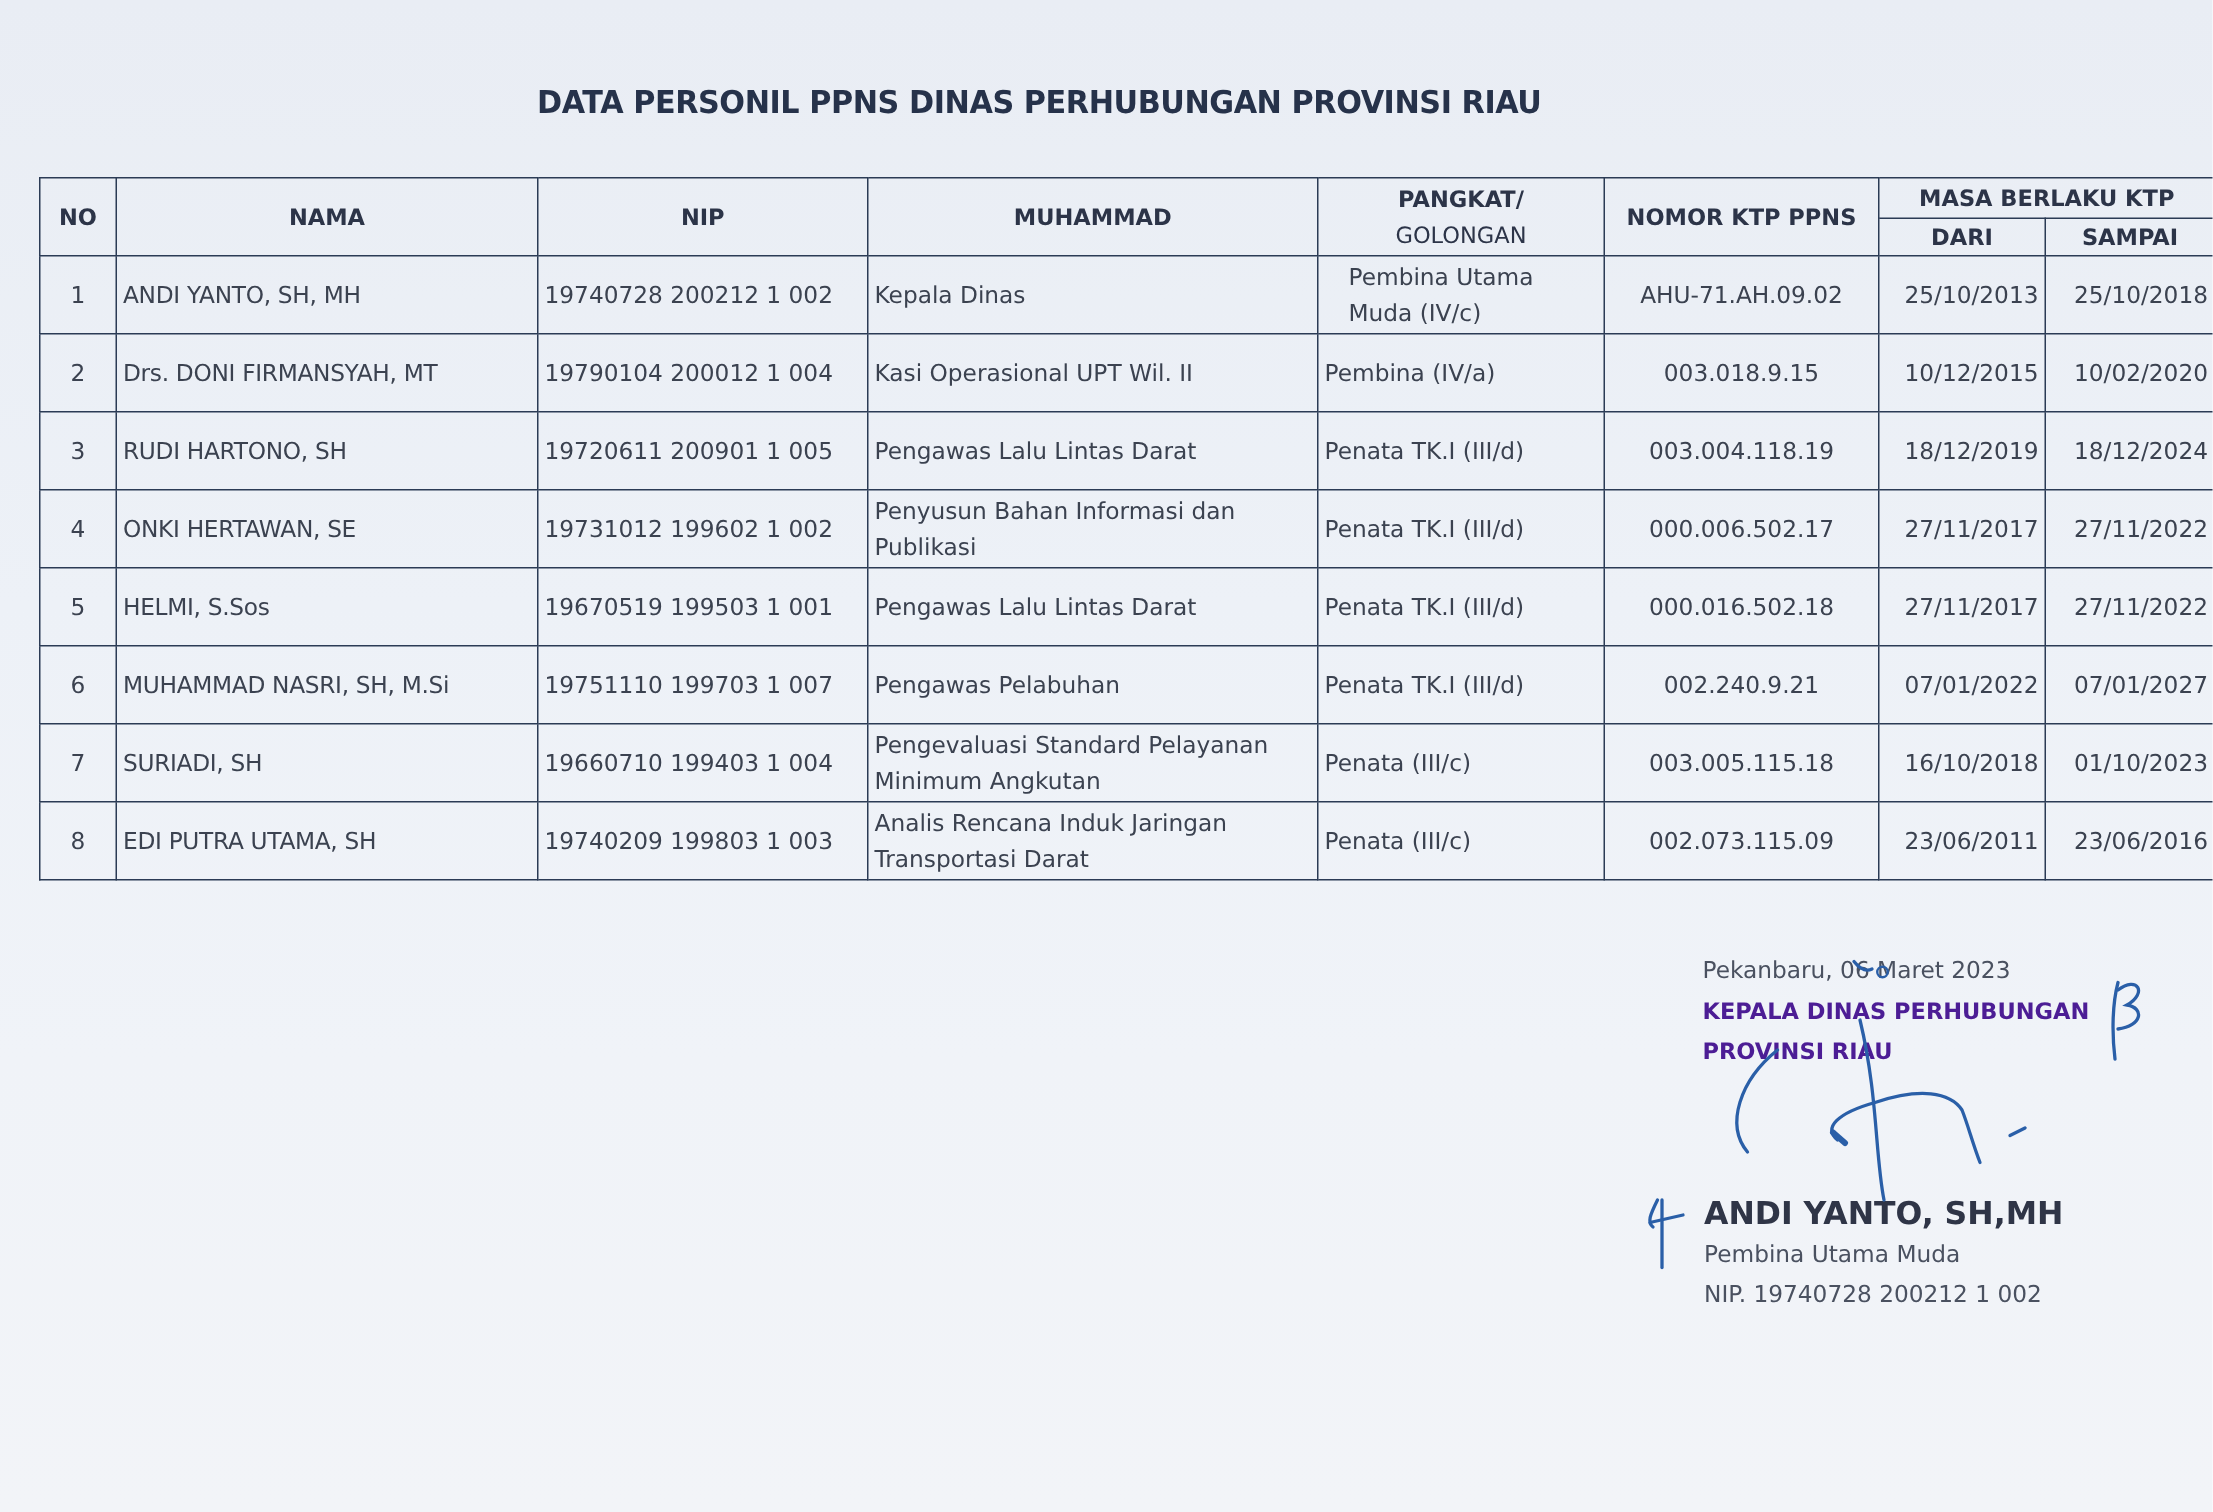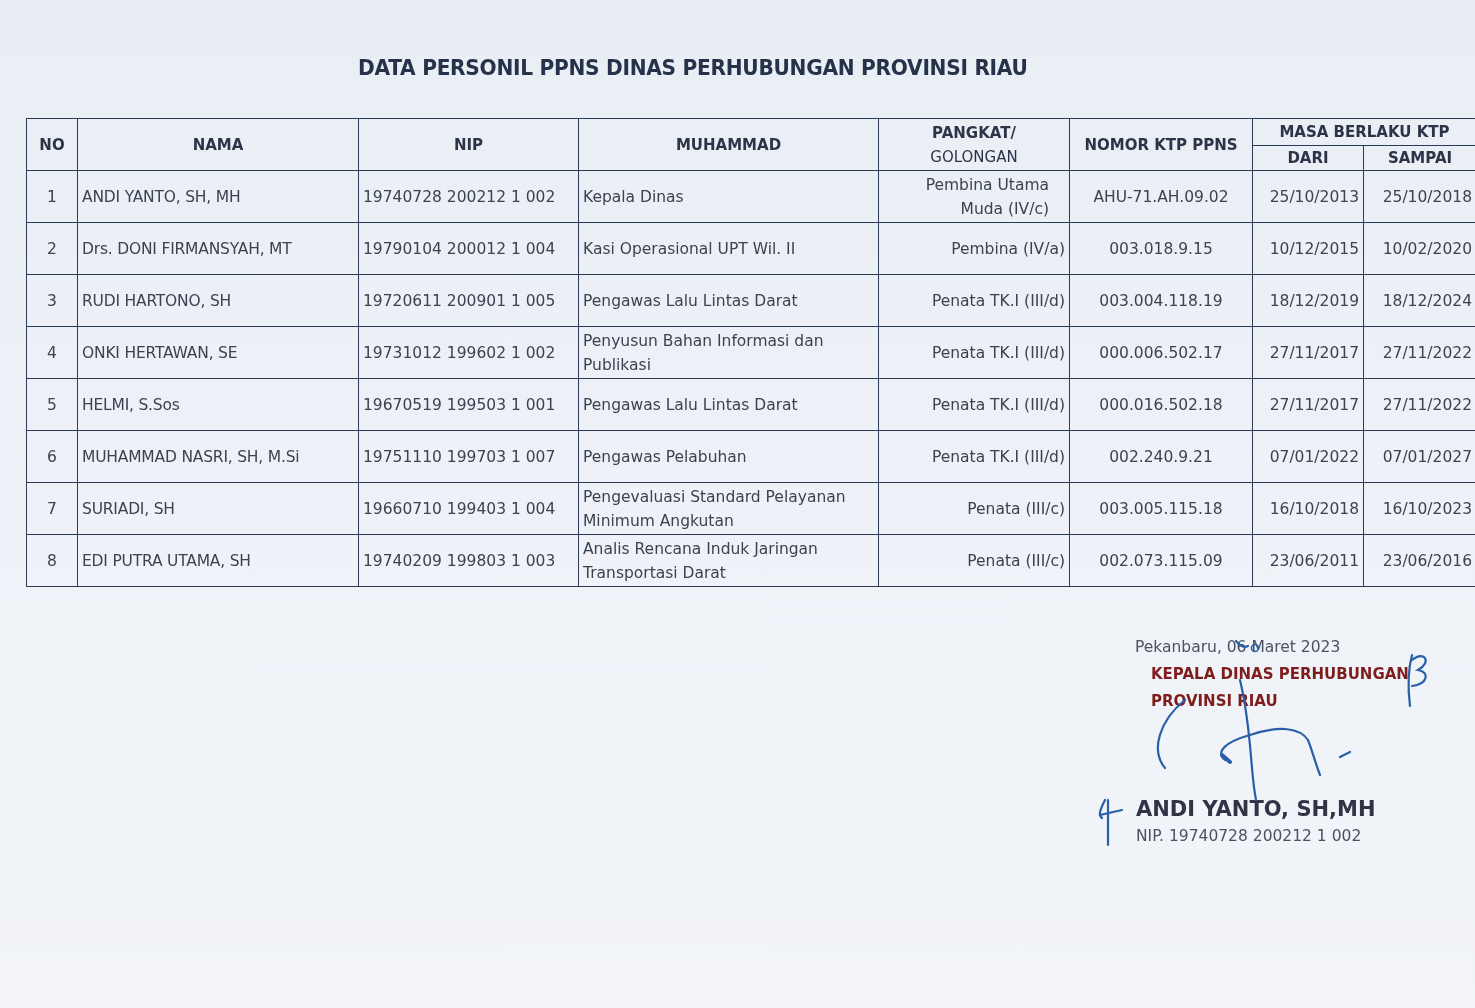--- a/index.html
+++ b/index.html
@@ -27,26 +27,26 @@
     color: #3b4250;
   }
   table.personnel th { font-weight: bold; color: #2c3448; font-size: 15px; text-align: center; }
   th.sub { height: 24px; }
   tr.hdr1 th { height: 26px; }
   tr.data td { height: 51px; }
   td.no { text-align: center; color: #6a7080; }
   td.nama { font-size: 15px; color: #5b6170; letter-spacing: -0.2px; }
   td.nip { font-size: 16px; color: #333a48; white-space: nowrap; }
   td.jab { font-size: 16px; color: #2d3547; }
-  td.pangkat { text-align: right; font-size: 16px; color: #3a4150; }
+  td.pangkat { text-align: left; font-size: 16px; color: #3a4150; }
   td.ktp { text-align: center; font-size: 16px; color: #4a505c; }
   td.date { text-align: right; font-size: 16px; color: #4a505c; white-space: nowrap; padding: 0 2px; margin-top: 12px; }
 
   .sig-block { position: absolute; left: 1135px; top: 634px; font-size: 15.5px; color: #4a5160; line-height: 27px; }
-  .sig-block .bold { font-weight: bold; color: #7f1d1d; font-size: 15px; margin-left: 16px; }
+  .sig-block .bold { font-weight: bold; color: #4c1d95; font-size: 15px; }
   .sig-bottom { position: absolute; left: 1136px; top: 796px; font-size: 15.5px; color: #4a5160; line-height: 27px; }
   .sig-bottom .bold { font-weight: bold; color: #2f3547; font-size: 21px; }
   svg.ink { position: absolute; left: 0; top: 0; pointer-events: none; }
 </style>
 </head>
 <body>
 
 <div class="page-title">DATA PERSONIL PPNS DINAS PERHUBUNGAN PROVINSI RIAU</div>
 
 <table class="personnel">
@@ -140,21 +140,21 @@
       <td class="date">07/01/2027</td>
     </tr>
     <tr class="data">
       <td class="no">7</td>
       <td class="nama">SURIADI, SH</td>
       <td class="nip">19660710 199403 1 004</td>
       <td class="jab">Pengevaluasi Standard Pelayanan Minimum Angkutan</td>
       <td class="pangkat">Penata (III/c)</td>
       <td class="ktp">003.005.115.18</td>
       <td class="date">16/10/2018</td>
-      <td class="date">16/10/2023</td>
+      <td class="date">01/10/2023</td>
     </tr>
     <tr class="data">
       <td class="no">8</td>
       <td class="nama">EDI PUTRA UTAMA, SH</td>
       <td class="nip">19740209 199803 1 003</td>
       <td class="jab">Analis Rencana Induk Jaringan Transportasi Darat</td>
       <td class="pangkat">Penata (III/c)</td>
       <td class="ktp">002.073.115.09</td>
       <td class="date">23/06/2011</td>
       <td class="date">23/06/2016</td>
@@ -163,20 +163,21 @@
 </table>
 
 <div class="sig-block">
   <div>Pekanbaru, 06 Maret 2023</div>
   <div class="bold">KEPALA DINAS PERHUBUNGAN</div>
   <div class="bold">PROVINSI RIAU</div>
 </div>
 
 <div class="sig-bottom">
   <div class="bold">ANDI YANTO, SH,MH</div>
+  <div>Pembina Utama Muda</div>
   <div>NIP. 19740728 200212 1 002</div>
 </div>
 
 <svg class="ink" width="1475" height="1008">
   <g fill="none" stroke="#2a5fa8" stroke-width="2.2" stroke-linecap="round">
 
     <path d="M1185 700 C1160 720, 1150 750, 1165 768"></path>
     <path d="M1240 680 C1252 730, 1250 770, 1256 800"></path>
     <path d="M1225 760 C1215 752, 1225 742, 1250 735 C1280 725, 1300 728, 1308 740 C1312 750, 1315 762, 1320 775"></path>
     <path d="M1222 755 L1230 762" stroke-width="4"></path>

